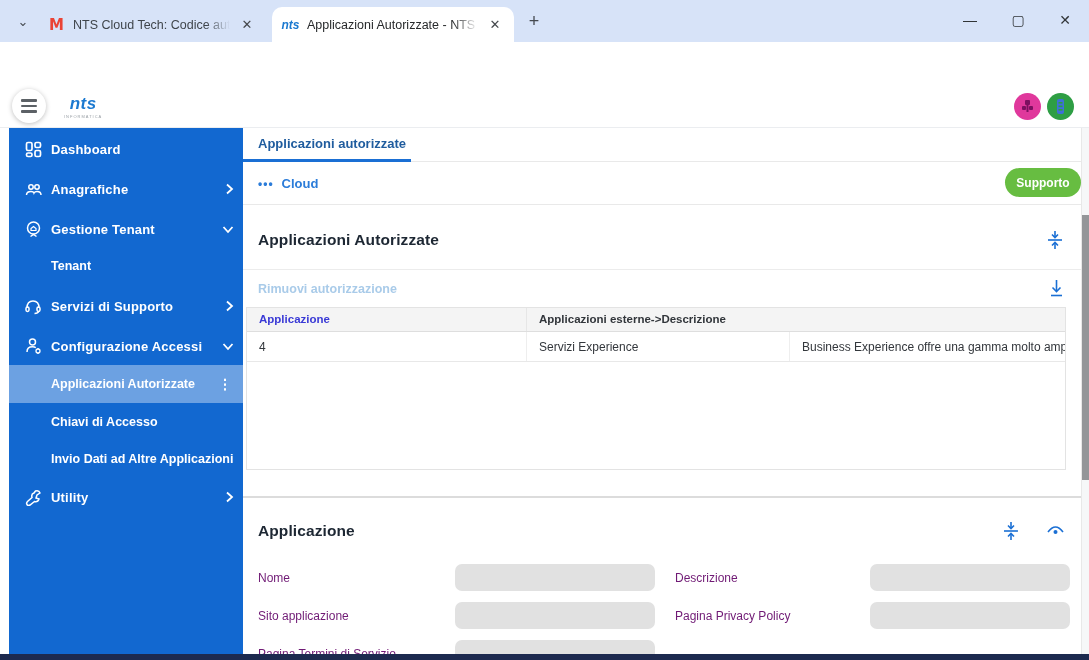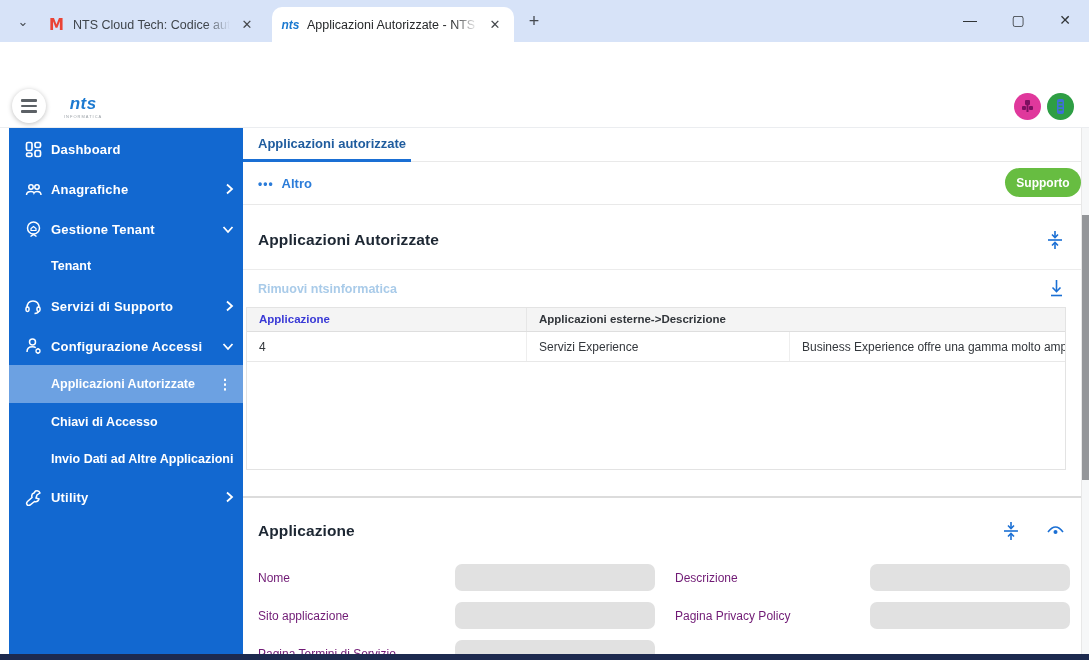--- a/index.html
+++ b/index.html
@@ -332,39 +332,39 @@
 <div class="abs content"></div>
 
 <div class="abs ctabbar">
   <span class="ctab">Applicazioni autorizzate</span>
   <span class="ctab-underline"></span>
 </div>
 
 <div class="abs actionrow">
   <span class="morelink">
     <span class="dots">•••</span>
-    <span>Altro</span>
+    <span>Cloud</span>
   </span>
   <button class="btn-green">Supporto</button>
 </div>
 
 <span class="abs sectitle" style="left:258px; top:231px">Applicazioni Autorizzate</span>
 <span class="abs blueicon" style="left:1046px; top:230px">
   <svg width="18" height="20" viewBox="0 0 18 20">
       <g stroke="#1a6fd4" stroke-width="1.6" fill="none">
         <line x1="2" y1="10" x2="16" y2="10"></line>
         <line x1="9" y1="1" x2="9" y2="7"></line>
         <path d="M6 4.5 L9 7.5 L12 4.5"></path>
         <line x1="9" y1="19" x2="9" y2="13"></line>
         <path d="M6 15.5 L9 12.5 L12 15.5"></path>
       </g>
     </svg>
 </span>
 <div class="abs" style="left:243px; top:269px; width:838px; height:1px; background:#ececec"></div>
-<span class="abs disabledlink" style="left:258px; top:282px">Rimuovi ntsinformatica</span>
+<span class="abs disabledlink" style="left:258px; top:282px">Rimuovi autorizzazione</span>
 <span class="abs blueicon" style="left:1048px; top:279px">
   <svg width="17" height="19" viewBox="0 0 17 19">
       <g stroke="#1a6fd4" stroke-width="1.6" fill="none">
         <line x1="8.5" y1="1" x2="8.5" y2="12"></line>
         <path d="M4.5 8.5 L8.5 12.5 L12.5 8.5"></path>
         <line x1="3" y1="16.5" x2="14" y2="16.5"></line>
       </g>
     </svg>
 </span>
 

